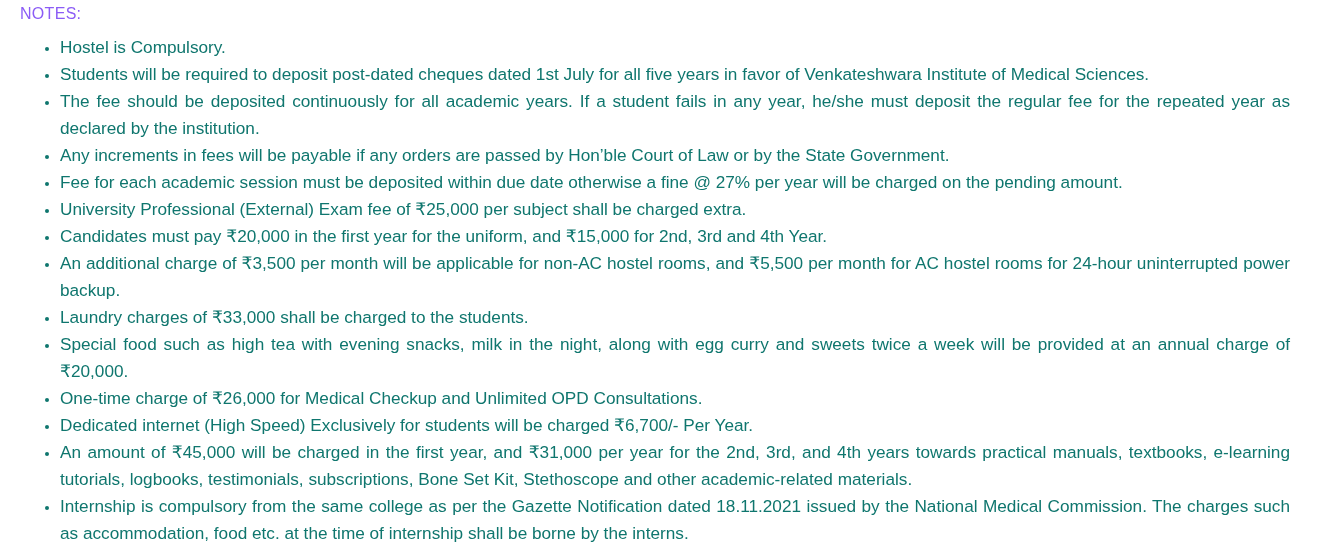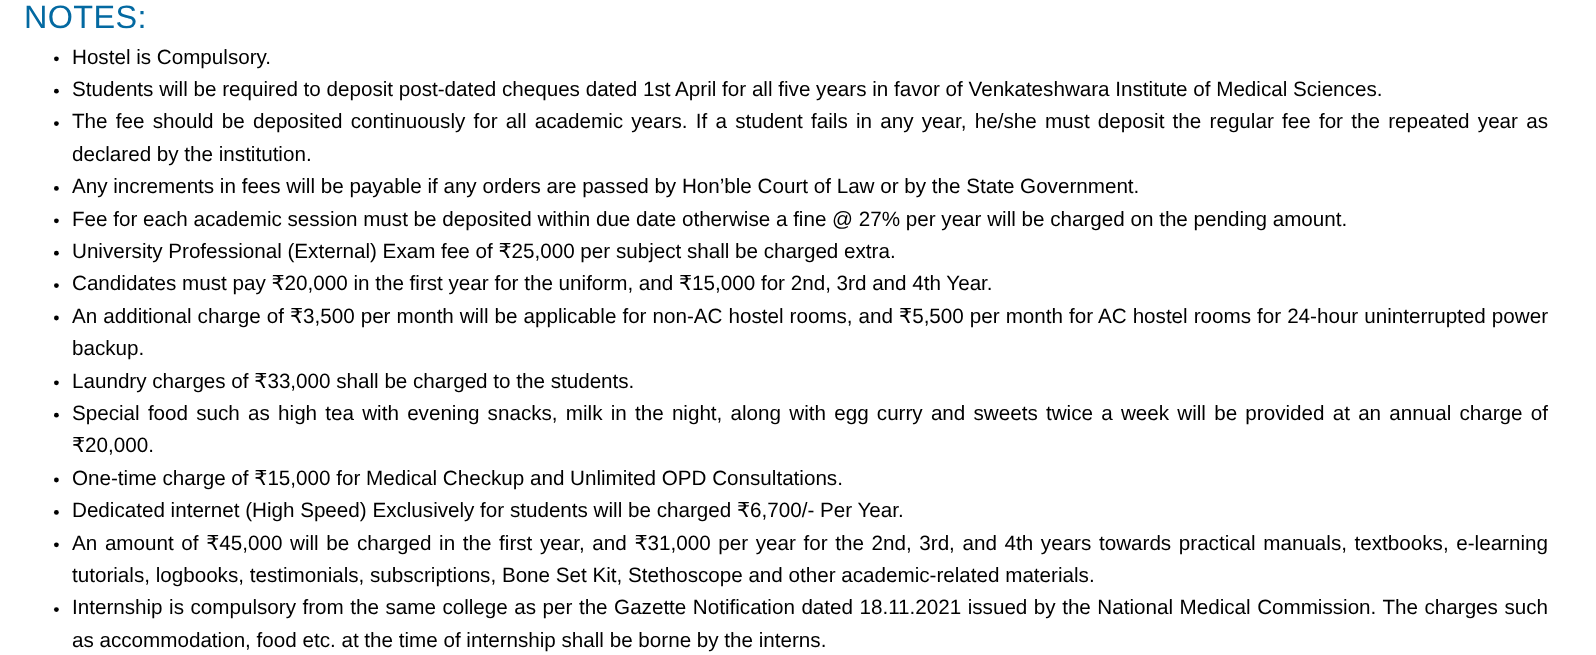--- a/index.html
+++ b/index.html
@@ -15,56 +15,56 @@
       color: #212529;
     }
     .notes {
       position: relative;
       padding: 0 0 0 20px;
       width: 1270px;
     }
     .notes-title {
       margin: 0;
       padding-top: 1px;
-      font-size: 27px;
+      font-size: 16px;
       font-weight: 400;
       line-height: 26px;
-      color: #0369a1;
+      color: #8b5cf6;
       letter-spacing: 0.3px;
     }
     .notes-list {
       list-style: disc;
       margin: 7px 0 0 0;
       padding-left: 40px;
       font-size: 17.2px;
       line-height: 27px;
-      color: #000000;
+      color: #0f766e;
     }
     .notes-list li {
       text-align: justify;
       padding-left: 0;
     }
     .notes-list li::marker {
       font-size: 14px;
     }
   </style>
 </head>
 <body>
 
 <section class="notes">
   <h3 class="notes-title">NOTES:</h3>
   <ul class="notes-list">
     <li>Hostel is Compulsory.</li>
-    <li>Students will be required to deposit post-dated cheques dated 1st April for all five years in favor of Venkateshwara Institute of Medical Sciences.</li>
+    <li>Students will be required to deposit post-dated cheques dated 1st July for all five years in favor of Venkateshwara Institute of Medical Sciences.</li>
     <li>The fee should be deposited continuously for all academic years. If a student fails in any year, he/she must deposit the regular fee for the repeated year as declared by the institution.</li>
     <li>Any increments in fees will be payable if any orders are passed by Hon’ble Court of Law or by the State Government.</li>
     <li>Fee for each academic session must be deposited within due date otherwise a fine @ 27% per year will be charged on the pending amount.</li>
     <li>University Professional (External) Exam fee of ₹25,000 per subject shall be charged extra.</li>
     <li>Candidates must pay ₹20,000 in the first year for the uniform, and ₹15,000 for 2nd, 3rd and 4th Year.</li>
     <li>An additional charge of ₹3,500 per month will be applicable for non-AC hostel rooms, and ₹5,500 per month for AC hostel rooms for 24-hour uninterrupted power backup.</li>
     <li>Laundry charges of ₹33,000 shall be charged to the students.</li>
     <li>Special food such as high tea with evening snacks, milk in the night, along with egg curry and sweets twice a week will be provided at an annual charge of ₹20,000.</li>
-    <li>One-time charge of ₹15,000 for Medical Checkup and Unlimited OPD Consultations.</li>
+    <li>One-time charge of ₹26,000 for Medical Checkup and Unlimited OPD Consultations.</li>
     <li>Dedicated internet (High Speed) Exclusively for students will be charged ₹6,700/- Per Year.</li>
     <li>An amount of ₹45,000 will be charged in the first year, and ₹31,000 per year for the 2nd, 3rd, and 4th years towards practical manuals, textbooks, e-learning tutorials, logbooks, testimonials, subscriptions, Bone Set Kit, Stethoscope and other academic-related materials.</li>
     <li>Internship is compulsory from the same college as per the Gazette Notification dated 18.11.2021 issued by the National Medical Commission. The charges such as accommodation, food etc. at the time of internship shall be borne by the interns.</li>
   </ul>
 </section>
 
 </body></html>

